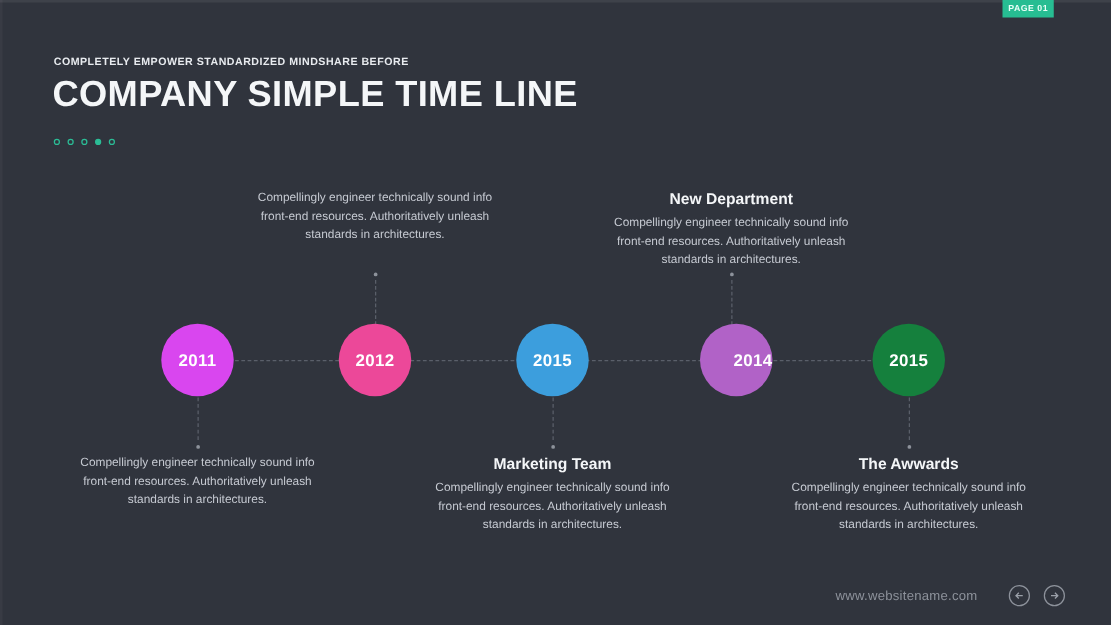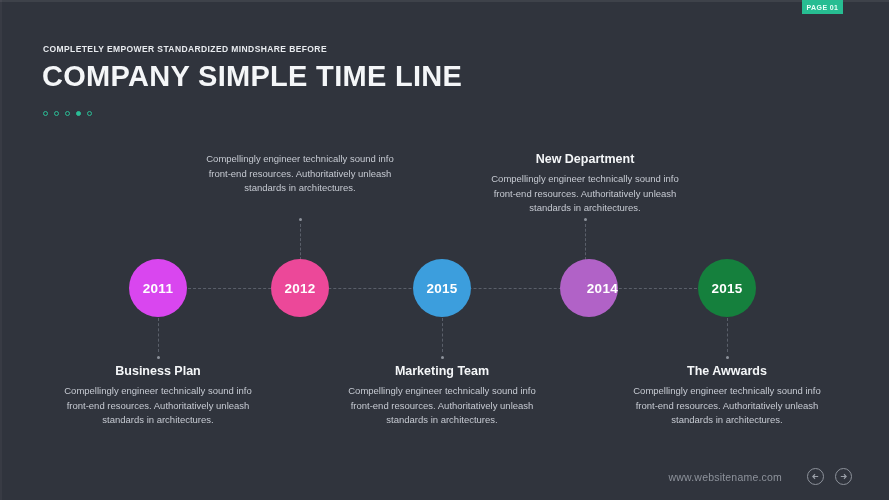--- a/index.html
+++ b/index.html
@@ -181,21 +181,20 @@
     <span>2014</span>
   </div>
   <div class="year-circle" style="left: 698px; background-color: #15803d;">
     <span>2015</span>
   </div>
 
   <div class="milestone below" style="left:58px">
     <span class="connector-line"></span>
     <span class="connector-dot"></span>
     <div class="ms-text">
-      <h3>Business Plan</h3>
       <p>Compellingly engineer technically sound info front-end resources. Authoritatively unleash standards in architectures.</p>
     </div>
   </div>
 
   <div class="milestone above" style="left:200px">
     <div class="ms-text">
       <p>Compellingly engineer technically sound info front-end resources. Authoritatively unleash standards in architectures.</p>
     </div>
     <span class="connector-dot"></span>
     <span class="connector-line"></span>

